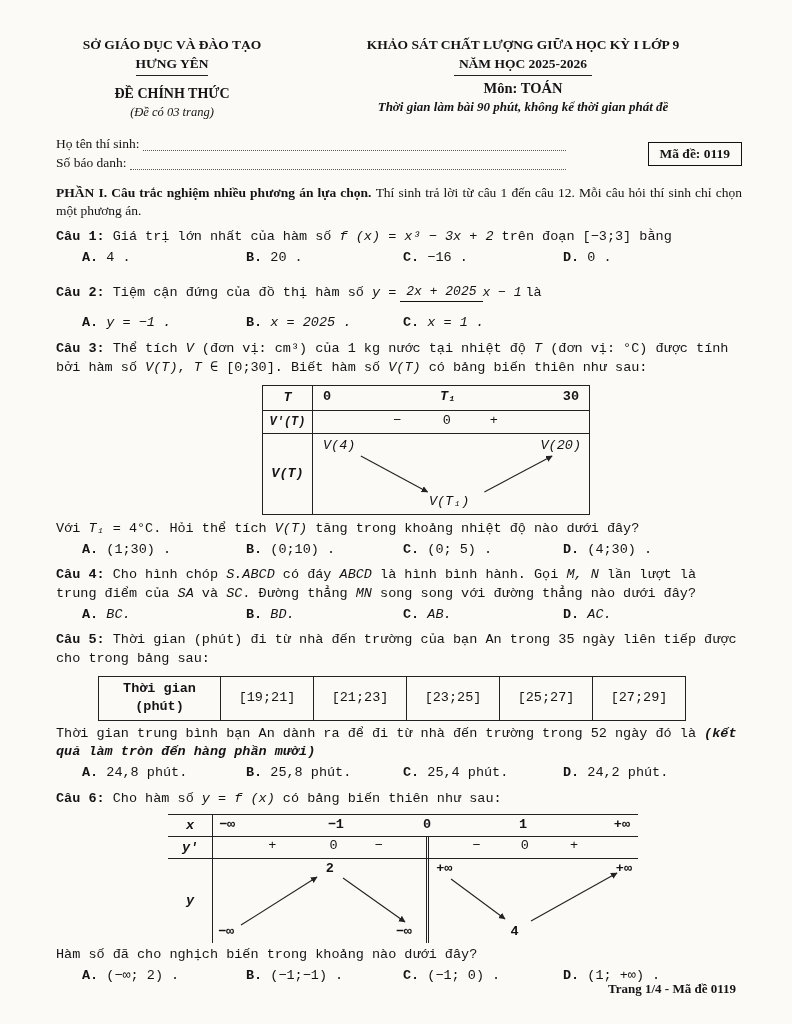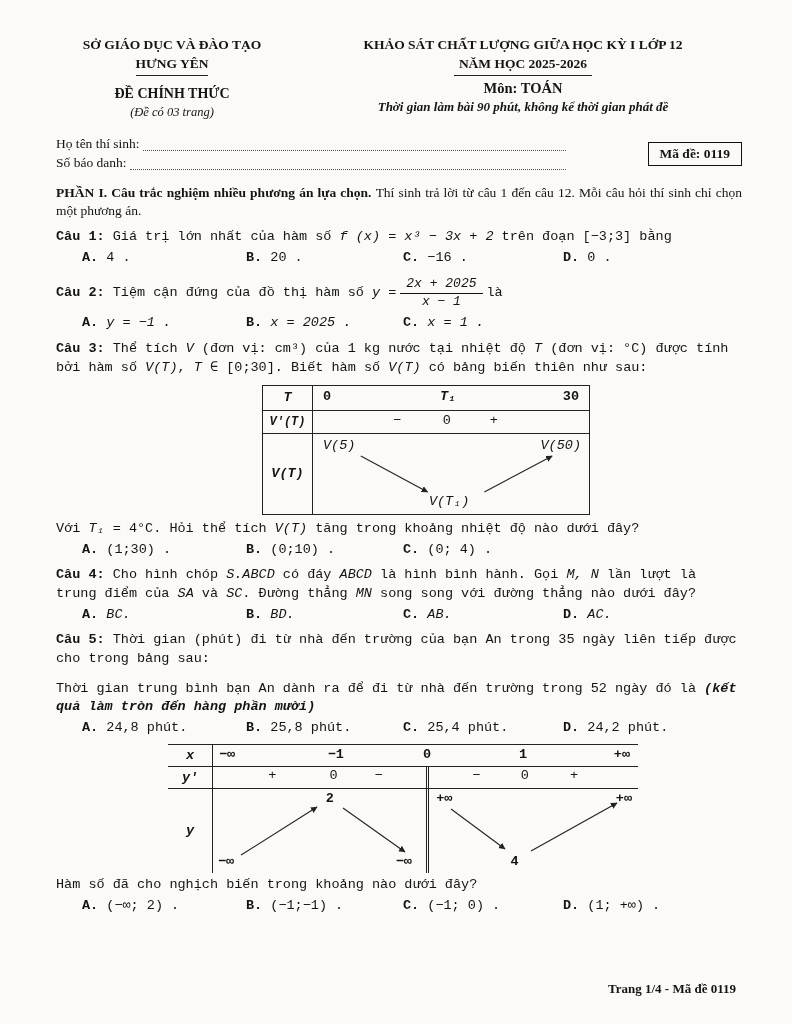--- a/index.html
+++ b/index.html
@@ -28,21 +28,21 @@
   .sline { display:flex; align-items:flex-end; height:19px; }
   .sline .lab { white-space:nowrap; }
   .dotfill { flex:1; border-bottom:1.6px dotted #555; margin:0 2px 3px 3px; }
   .code-box { margin-left:auto; border:1.8px solid #111; padding:2px 11px; font-weight:bold; white-space:nowrap; }
   
   .part-intro { margin-top:11px; text-align:justify; }
   .q { margin-top:7px;font-family:Liberation Mono, monospace; }
   .opts { display:grid; grid-template-columns:164px 157px 160px 1fr; padding-left:26px; margin-top:2px; }
   
   .fracline { display:flex; align-items:center; min-height:38px; }
-  .frac { display:inline-flex; flex-direction:column; text-align:center; margin:0 4px; font-size:13px; line-height:1.15; }
+  .frac { display:inline-flex; text-align:center; margin:0 4px; font-size:13px; line-height:1.15; }
   .frac .num { padding:0 6px 1px; border-bottom:1.2px solid #111; display:block; }
   .frac .den { padding-top:1px; display:block; }
   
   .bbt3 { width:328px; margin:8px 0 5px 206px; border:1.2px solid #222; }
   .bbt3 .r { display:flex; border-bottom:1px solid #222; }
   .bbt3 .r:last-child { border-bottom:none; }
   .bbt3 .lbl { width:50px; border-right:1px solid #222; display:flex; align-items:center; justify-content:center; font-style:italic; font-weight:bold; }
   .bbt3 .va { flex:1; position:relative; }
   .h24 { height:24px; } .h22 { height:22px; } .h80 { height:80px; }
   .pos { position:absolute; white-space:nowrap; }
@@ -69,21 +69,21 @@
 
   <div class="hdr">
     <div class="hdr-left">
       <div class="hl1">SỞ GIÁO DỤC VÀ ĐÀO TẠO</div>
       <div class="hl1">HƯNG YÊN</div>
       <div class="rule"></div>
       <div class="hl2">ĐỀ CHÍNH THỨC</div>
       <div class="note">(Đề có 03 trang)</div>
     </div>
     <div class="hdr-right">
-      <div class="hl1">KHẢO SÁT CHẤT LƯỢNG GIỮA HỌC KỲ I LỚP 12</div>
+      <div class="hl1">KHẢO SÁT CHẤT LƯỢNG GIỮA HỌC KỲ I LỚP 9</div>
       <div class="hl1">NĂM HỌC 2025-2026</div>
       <div class="rule wide"></div>
       <div class="subject">Môn: TOÁN</div>
       <div class="duration">Thời gian làm bài 90 phút, không kể thời gian phát đề</div>
     </div>
   </div>
 
   <div class="student-row">
     <div class="student-lines">
       <div class="sline">
@@ -142,70 +142,80 @@
         <div class="lbl h22" style="font-size:12px;">V′(T)</div>
         <div class="va h22">
           <span class="pos" style="left:29%; top:1px;">−</span>
           <span class="pos" style="left:47%; top:1px;">0</span>
           <span class="pos" style="left:64%; top:1px;">+</span>
         </div>
       </div>
       <div class="r">
         <div class="lbl h80">V(T)</div>
         <div class="va h80">
-          <span class="pos i" style="left:10px; top:3px;">V(5)</span>
+          <span class="pos i" style="left:10px; top:3px;">V(4)</span>
           <span class="pos i" style="left:42%; bottom:3px;">V(T₁)</span>
-          <span class="pos i" style="right:8px; top:3px;">V(50)</span>
+          <span class="pos i" style="right:8px; top:3px;">V(20)</span>
           <svg class="arrows" viewBox="0 0 277 80" preserveAspectRatio="none">
             <defs>
               <marker id="ah3" markerWidth="8" markerHeight="8" refX="5.5" refY="3" orient="auto">
                 <path d="M0,0 L6,3 L0,6 z" fill="#222"></path>
               </marker>
             </defs>
             <line x1="48" y1="22" x2="115" y2="58" stroke="#222" stroke-width="1.1" marker-end="url(#ah3)"></line>
             <line x1="172" y1="58" x2="240" y2="22" stroke="#222" stroke-width="1.1" marker-end="url(#ah3)"></line>
           </svg>
         </div>
       </div>
     </div>
 
     <div class="qline"><span>Với </span><span style="font-style: italic;">T₁</span><span> = 4°C. Hỏi thể tích </span><span style="font-style: italic;">V(T)</span><span> tăng trong khoảng nhiệt độ nào dưới đây?</span></div>
     <div class="opts">
       <span class="opt"><span style="font-weight: bold;">A. </span><span>(1;30) .</span></span>
       <span class="opt"><span style="font-weight: bold;">B. </span><span>(0;10) .</span></span>
-      <span class="opt"><span style="font-weight: bold;">C. </span><span>(0; 4) .</span></span>
+      <span class="opt"><span style="font-weight: bold;">C. </span><span>(0; 5) .</span></span>
+      <span class="opt"><span style="font-weight: bold;">D. </span><span>(4;30) .</span></span>
     </div>
   </div>
 
   <div class="q">
     <div class="qline"><span style="font-weight: bold;">Câu 4: </span><span>Cho hình chóp </span><span style="font-style: italic;">S.ABCD</span><span> có đáy </span><span style="font-style: italic;">ABCD</span><span> là hình bình hành. Gọi </span><span style="font-style: italic;">M, N</span><span> lần lượt là trung điểm của </span><span style="font-style: italic;">SA</span><span> và </span><span style="font-style: italic;">SC</span><span>. Đường thẳng </span><span style="font-style: italic;">MN</span><span> song song với đường thẳng nào dưới đây?</span></div>
     <div class="opts">
       <span class="opt"><span style="font-weight: bold;">A. </span><span style="font-style: italic; margin-top: 31px;">BC.</span></span>
       <span class="opt"><span style="font-weight: bold;">B. </span><span style="font-style: italic;">BD.</span></span>
       <span class="opt"><span style="font-weight: bold;">C. </span><span style="font-style: italic;">AB.</span></span>
       <span class="opt"><span style="font-weight: bold;">D. </span><span style="font-style: italic;">AC.</span></span>
     </div>
   </div>
 
   <div class="q">
     <div class="qline"><span style="font-weight: bold;">Câu 5: </span><span>Thời gian (phút) đi từ nhà đến trường của bạn An trong 35 ngày liên tiếp được cho trong bảng sau:</span></div>
     <table class="ftab">
       <tbody>
+        <tr>
+          <td class="c0">Thời gian (phút)</td>
+          <td class="cv">[19;21]</td>
+          <td class="cv">[21;23]</td>
+          <td class="cv">[23;25]</td>
+          <td class="cv">[25;27]</td>
+          <td class="cv">[27;29]</td>
+        </tr>
       </tbody>
     </table>
     <div class="qline"><span>Thời gian trung bình bạn An dành ra để đi từ nhà đến trường trong 52 ngày đó là </span><span style="font-style: italic; font-weight: bold;">(kết quả làm tròn đến hàng phần mười)</span></div>
     <div class="opts">
       <span class="opt"><span style="font-weight: bold;">A. </span><span>24,8 phút.</span></span>
       <span class="opt"><span style="font-weight: bold;">B. </span><span>25,8 phút.</span></span>
       <span class="opt"><span style="font-weight: bold;">C. </span><span>25,4 phút.</span></span>
       <span class="opt"><span style="font-weight: bold;">D. </span><span>24,2 phút.</span></span>
     </div>
   </div>
 
   <div class="q">
+    <div class="qline"><span style="font-weight: bold;">Câu 6: </span><span>Cho hàm số </span><span style="font-style: italic;">y = f (x)</span><span> có bảng biến thiên như sau:</span></div>
 
     <div class="bbt6">
       <div class="r bline">
         <div class="lbl h20">x</div>
         <div class="va h20">
           <span class="pos b" style="left:6px; top:1px;">−∞</span>
           <span class="pos b" style="left:27%; top:1px;">−1</span>
           <span class="pos b" style="left:49.4%; top:1px;">0</span>
           <span class="pos b" style="left:72%; top:1px;">1</span>
           <span class="pos b" style="right:8px; top:1px;">+∞</span>

